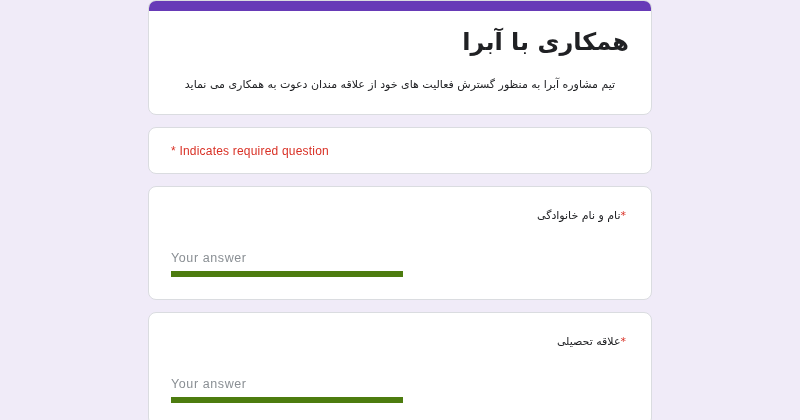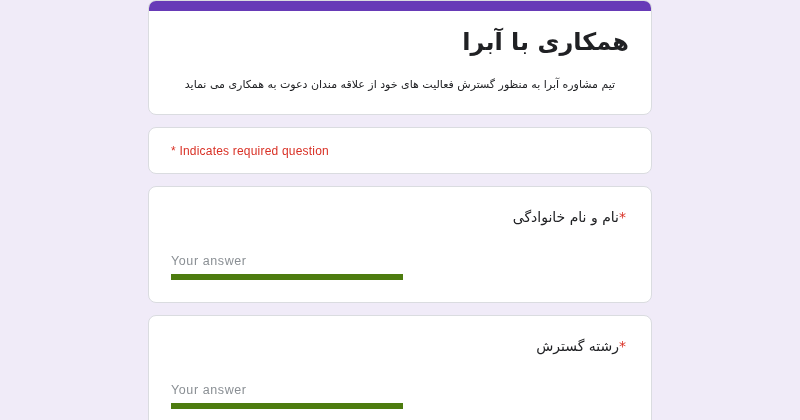--- a/index.html
+++ b/index.html
@@ -72,21 +72,21 @@
     font-size: 12px;
     letter-spacing: 0.2px;
   }
   
   .q-card {
     padding: 22px 22px 22px 22px;
   }
   .q-label {
     direction: rtl;
     text-align: right;
-    font-size: 14px;
+    font-size: 11px;
     color: #202124;
     font-family: "DejaVu Sans", sans-serif;
     margin-bottom: 26px;
   }
   .q-label .req {
     color: #d93025;
     margin-right: 3px;
   }
   .answer-line {
     width: 232px;
@@ -125,19 +125,19 @@
 
     <div class="card q-card">
       <div class="q-label">
         <span class="req">*</span><span>نام و نام خانوادگی</span>
       </div>
       <input class="answer-line" type="text" placeholder="Your answer" style="">
     </div>
 
     <div class="card q-card">
       <div class="q-label">
-        <span class="req">*</span><span>رشته گسترش</span>
+        <span class="req">*</span><span>علاقه تحصیلی</span>
       </div>
       <input class="answer-line" type="text" placeholder="Your answer" style="">
     </div>
 
   </div>
 </div>
 
 </body></html>

